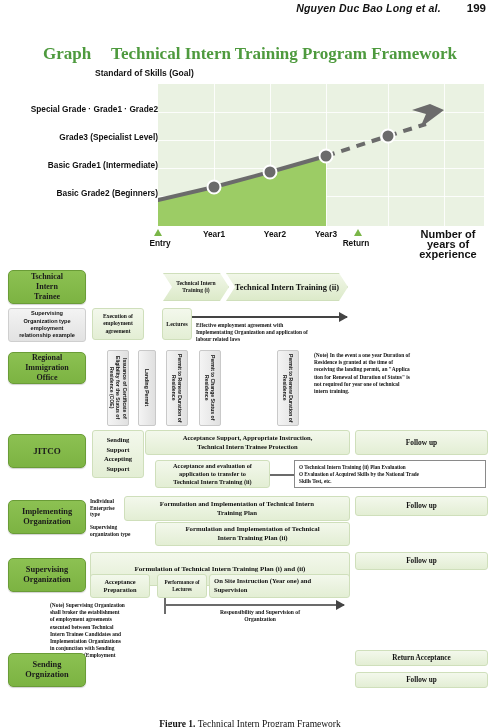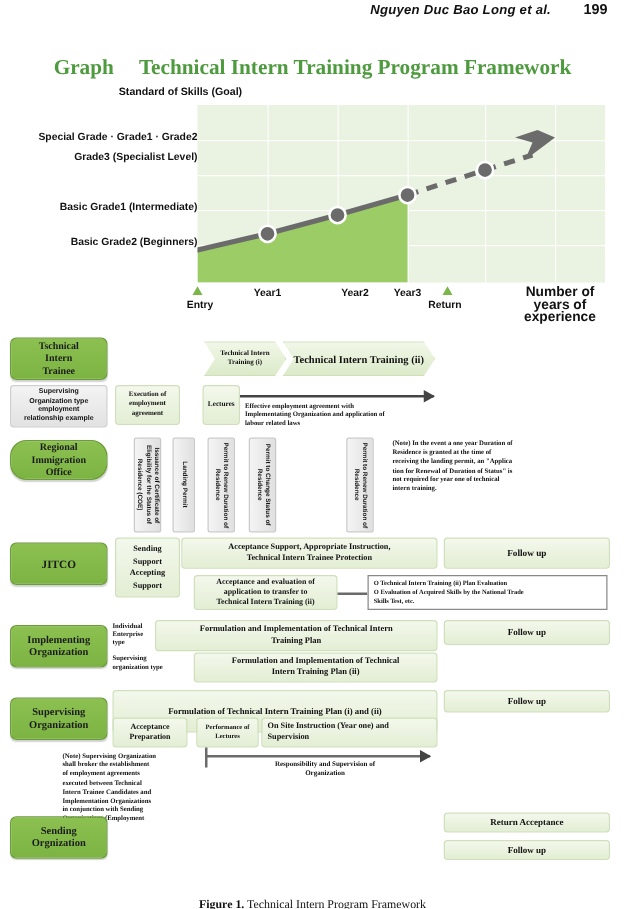--- a/index.html
+++ b/index.html
@@ -169,21 +169,21 @@
     <span class="gtag">Graph</span>
     <span class="gtitle">Technical Intern Training Program Framework</span>
   </div>
 
   <div class="goal-label">Standard of Skills (Goal)</div>
 
   <div class="chart-wrap">
 
     <div class="ylabels">
       <div style="top:20px">Special Grade · Grade1 · Grade2</div>
-      <div style="top:36px">Grade3   (Specialist Level)</div>
+      <div style="top:48px">Grade3   (Specialist Level)</div>
       <div style="top:76px">Basic Grade1   (Intermediate)</div>
       <div style="top:104px">Basic Grade2   (Beginners)</div>
     </div>
 
     <div class="plot">
       <div class="hgrid" style="top:28px"></div>
       <div class="hgrid" style="top:56px"></div>
       <div class="hgrid" style="top:84px"></div>
       <div class="hgrid" style="top:112px"></div>
       <div class="vgrid" style="left:56px"></div>
@@ -208,21 +208,21 @@
         <circle cx="168" cy="72" r="6.5" fill="#6b6b6b" stroke="#ffffff" stroke-width="2"></circle>
         <circle cx="230" cy="52" r="6.5" fill="#6b6b6b" stroke="#ffffff" stroke-width="2"></circle>
       </svg>
     </div>
 
     <div class="xaxis">
       <div class="tri" style="left:-4px;top:0;"></div>
       <div class="xt" style="left:-18px;top:9px;width:40px;">Entry</div>
 
       <div class="xt" style="left:32px;top:0px;width:48px;">Year1</div>
-      <div class="xt" style="left:102px;top:0px;width:48px;">Year2</div>
+      <div class="xt" style="left:80px;top:0px;width:48px;text-align:right;">Year2</div>
       <div class="xt" style="left:144px;top:0px;width:48px;">Year3</div>
 
       <div class="tri" style="left:196px;top:0;"></div>
       <div class="xt" style="left:178px;top:9px;width:40px;">Return</div>
 
       <div class="xmulti" style="left:258px;top:0px;width:64px;">
         <div>Number of</div>
         <div>years of</div>
         <div>experience</div>
       </div>
@@ -273,21 +273,21 @@
       <div>Lectures</div>
     </div>
 
     <div class="harrow" style="left:192px;top:48px;width:155px;"></div>
     <div class="node noteblk" style="left:196px;top:54px;width:200px;">
       <div>Effective employment agreement with</div>
       <div>Implementating Organization and application of</div>
       <div>labour related laws</div>
     </div>
 
-    <div class="node gbox" style="left:8px;top:84px;width:78px;height:32px;font-size:8px;line-height:10px;border-radius:13px;">
+    <div class="node gbox" style="left:8px;top:84px;width:78px;height:32px;font-size:8px;line-height:10px;">
       <div>
         <div>Regional</div>
         <div>Immigration</div>
         <div>Office</div>
       </div>
     </div>
 
     <div class="node vert" style="left:107px;top:82px;width:22px;height:76px;">
       <span>Issuance of Certificate of Eligibility for the Status of Residence (COE)</span>
     </div>

